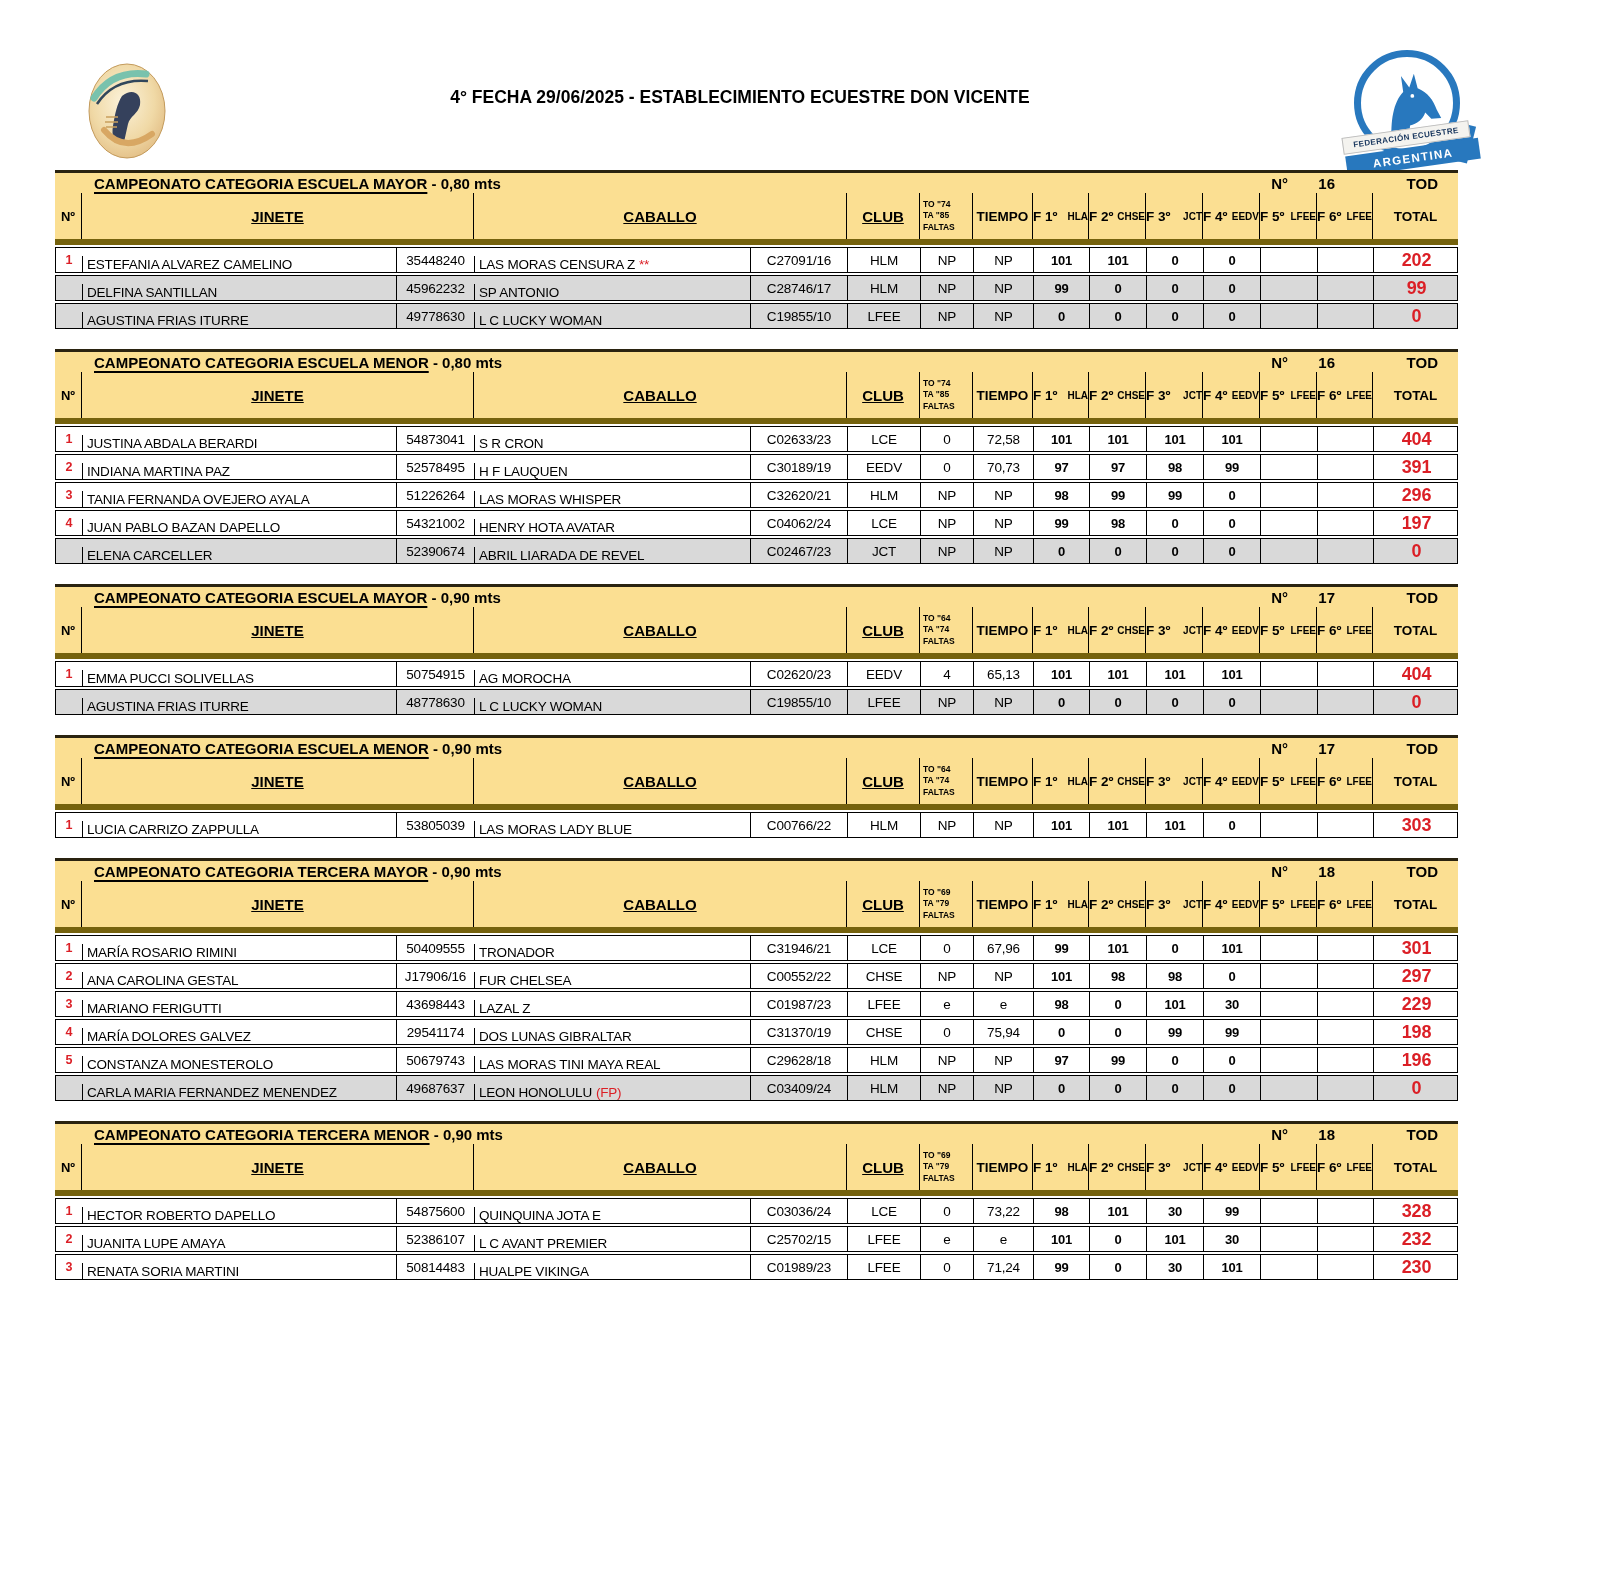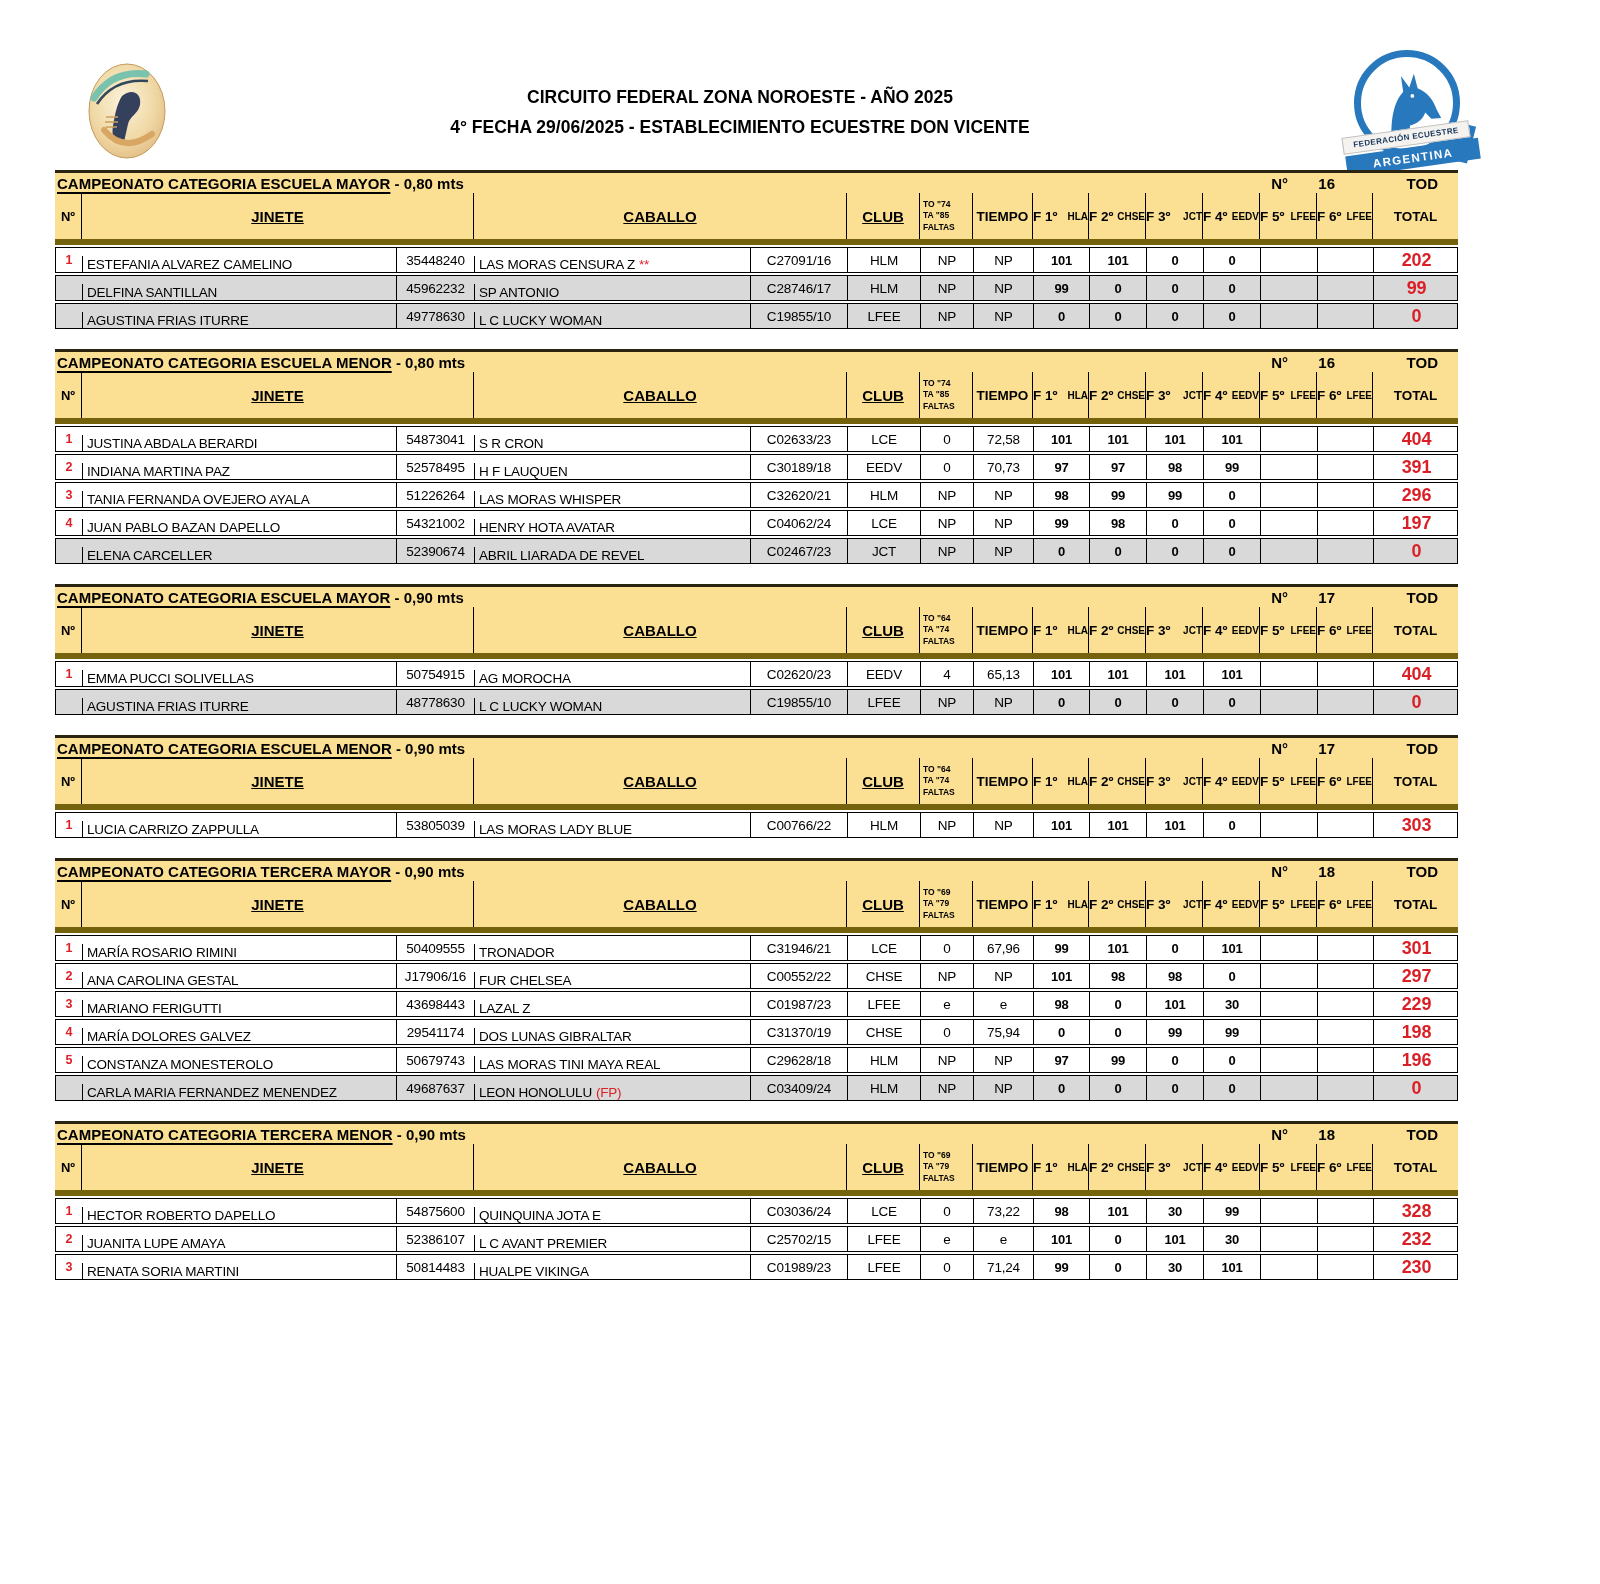--- a/index.html
+++ b/index.html
@@ -30,21 +30,21 @@
           letter-spacing:.4px;white-space:nowrap;}
   .fed-r2{position:absolute;left:10px;top:97px;width:134px;height:21px;background:var(--blue);
           color:#fff;font-size:11.5px;font-weight:bold;display:flex;align-items:center;
           justify-content:center;transform:rotate(-8deg);letter-spacing:1.4px;}
 
   
   .tables{position:absolute;left:55px;top:170px;width:1403px;}
   .tbl{margin-bottom:20px;}
   .tbl-title{position:relative;height:23px;background:var(--yellow);border-top:3px solid #2a2310;
              display:flex;align-items:center;font-weight:bold;font-size:15px;padding-left:2px;}
-  .tt-u{text-decoration:underline;text-decoration-thickness:2px;text-underline-offset:3px;}
+  .tt-u{text-decoration:underline;text-decoration-thickness:2px;text-underline-offset:3px;margin-left:37px;}
   .tt-n{position:absolute;right:170px;}
   .tt-nv{position:absolute;right:123px;}
   .tt-tod{position:absolute;right:20px;}
 
   .grid{display:grid;
         grid-template-columns:26px 314px 78px 276px 97px 73px 53px 60px 56px 57px 57px 57px 57px 56px 86px;}
   .thead{background:var(--yellow);height:46px;}
   .hc{border-left:1px solid #000;display:flex;align-items:center;justify-content:center;
       font-weight:bold;overflow:hidden;}
   .thead > .hc:first-child{border-left:none;}
@@ -87,21 +87,20 @@
       <ellipse cx="41" cy="49" rx="38" ry="47" fill="url(#lg)" stroke="#c39a5b"></ellipse>
       <path d="M8 36 Q26 8 60 12" stroke="#79c2ad" stroke-width="7" fill="none" stroke-linecap="round"></path>
       <path d="M11 42 Q28 16 62 19" stroke="#31475c" stroke-width="2.5" fill="none"></path>
       <path d="M36 34 C46 26 56 31 54 43 C52 52 44 54 42 62 L38 80 C29 82 25 75 27 64 C29 52 31 42 36 34 Z" fill="#35415c"></path>
       <path d="M18 68 Q38 92 66 72" stroke="#d8a763" stroke-width="6" fill="none" stroke-linecap="round"></path>
       <path d="M20 55 h12 M19 60 h13 M20 65 h11" stroke="#c9a05e" stroke-width="1.5"></path>
     </svg>
   </div>
 
   <div class="hdr-title">
-    <div>CIRCUITO FEDERAL ZONA NOROESTE   - AÑO 2025</div>
     <div>4° FECHA 29/06/2025  -  ESTABLECIMIENTO ECUESTRE DON VICENTE</div>
   </div>
 
   <div class="fed-logo">
     <div class="fed-wedge"></div>
     <div class="fed-circle">
       <svg width="76" height="88" viewBox="0 0 100 100">
         <path d="M30 100 C28 72 32 46 45 33 L42 12 L53 27 L59 9 L64 28 C77 33 85 44 89 56 L95 67 L82 68 L74 60 C71 69 63 75 54 77 L52 100 Z" fill="#2878BE"></path>
         <circle cx="57" cy="38" r="2.5" fill="#fff"></circle>
       </svg>
@@ -279,21 +278,21 @@
           <div class="c score"></div>
           <div class="c total">404</div>
         </div>
         <div class="grid row">
           <div class="c rank">2</div>
           <div class="c left">INDIANA MARTINA PAZ</div>
           <div class="c">52578495</div>
           <div class="c left">
             <span>H F LAUQUEN</span>
           </div>
-          <div class="c">C30189/18</div>
+          <div class="c">C30189/19</div>
           <div class="c">EEDV</div>
           <div class="c">0</div>
           <div class="c">70,73</div>
           <div class="c score">97</div>
           <div class="c score">97</div>
           <div class="c score">98</div>
           <div class="c score">99</div>
           <div class="c score"></div>
           <div class="c score"></div>
           <div class="c total">391</div>

